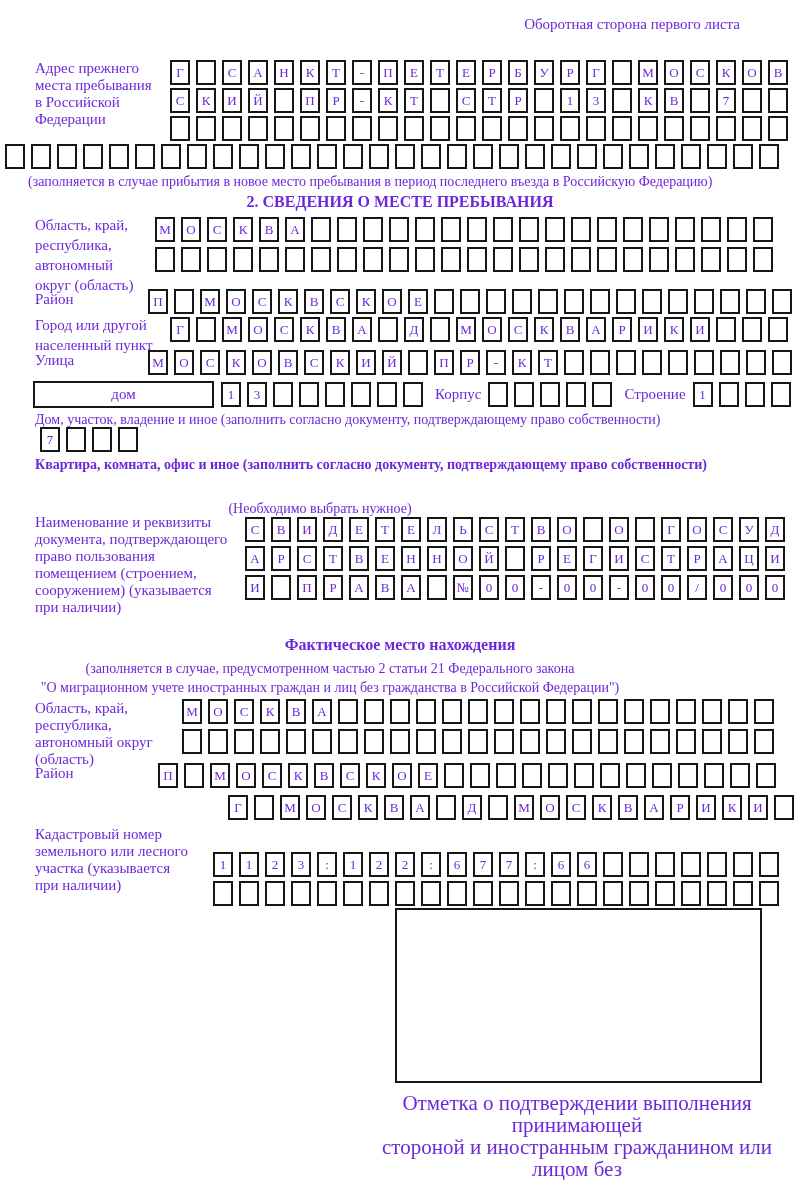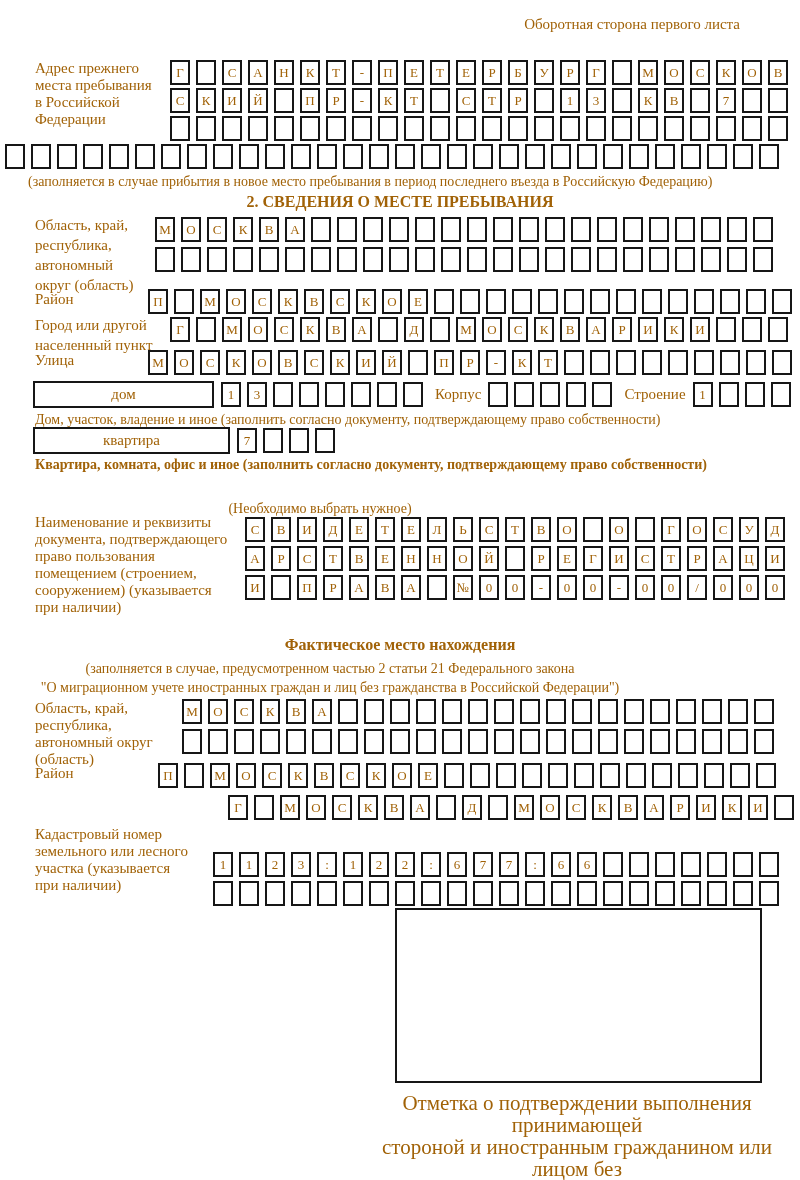--- a/index.html
+++ b/index.html
@@ -1,18 +1,18 @@
 <!DOCTYPE html>
 <html><head>
 <meta charset="utf-8">
 <style>
   html,body{margin:0;padding:0;background:#fff;}
   .page{
     position:relative;width:800px;height:1180px;background:#fff;overflow:hidden;
-    font-family:"Liberation Serif","DejaVu Serif",serif;color:#a16207;
+    font-family:"Liberation Serif","DejaVu Serif",serif;color:#6d28d9;
   }
   .abs{position:absolute;}
   .plabel{font-size:15px;line-height:17px;white-space:pre-line;}
   .plabel.tight{line-height:20px;}
   .note{font-size:14px;line-height:18px;}
   .title{width:800px;text-align:center;font-weight:bold;font-size:16px;}
   .cellrow{display:flex;gap:6px;}
   .cell{
     flex:none;width:20px;height:25px;box-sizing:border-box;border:2px solid #161616;
     display:flex;align-items:center;justify-content:center;
@@ -322,21 +322,20 @@
     <div class="cellrow" style="margin-left:7px;">
         <span class="cell">1</span>
         <span class="cell"></span>
         <span class="cell"></span>
         <span class="cell"></span>
       </div>
   </div>
   <div class="abs note" style="left:35px;top:411px;">Дом, участок, владение и иное (заполнить согласно документу, подтверждающему право собственности)</div>
 
   <div class="abs inline-row" style="left:33px;top:427px;">
-    <div class="widebox" style="width:197px;">квартира</div>
     <div class="cellrow" style="margin-left:7px;">
         <span class="cell">7</span>
         <span class="cell"></span>
         <span class="cell"></span>
         <span class="cell"></span>
       </div>
   </div>
   <div class="abs note" style="left:35px;top:456px;font-weight:bold;">Квартира, комната, офис и иное (заполнить согласно документу, подтверждающему право собственности)</div>
 
   <div class="abs note" style="left:160px;top:500px;width:320px;text-align:center;">(Необходимо выбрать нужное)</div>

